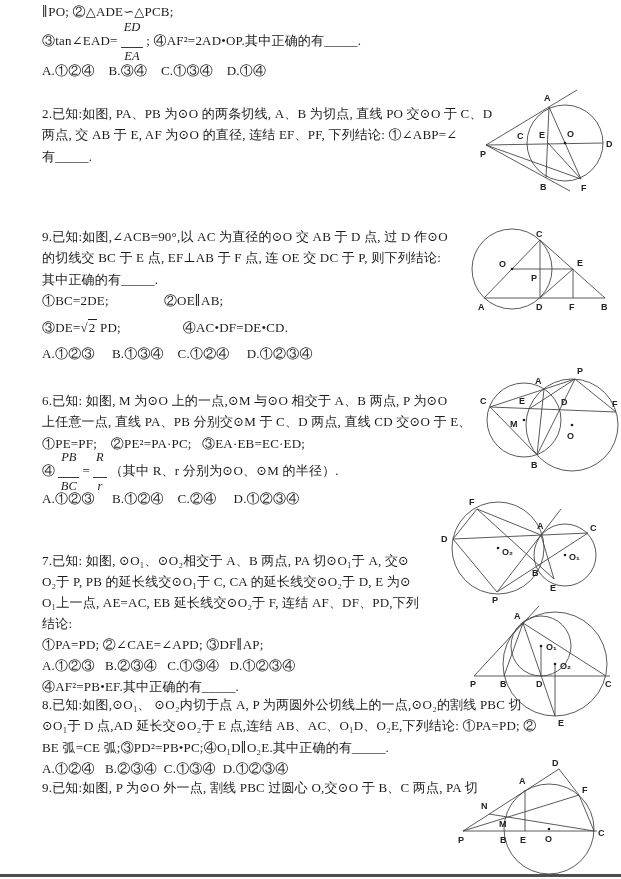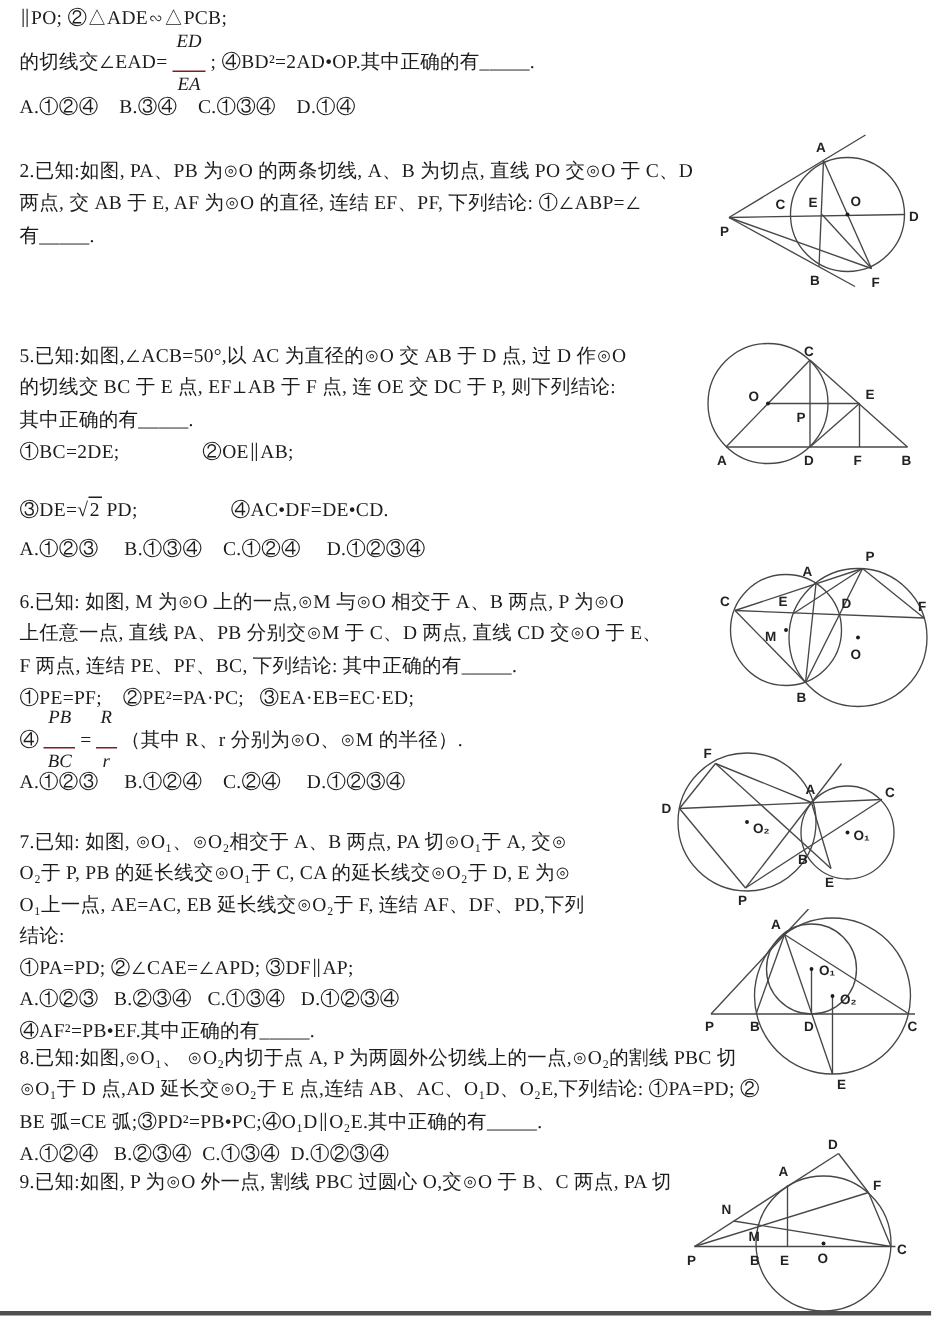--- a/index.html
+++ b/index.html
@@ -1,28 +1,28 @@
 <!DOCTYPE html>
 <html lang="zh"><head>
 <meta charset="utf-8">
 <style>
   html,body { margin:0; padding:0; background:#fff; }
   .page {
     position:relative; width:621px; height:879px; background:#ffffff;
     font-family:"Liberation Serif","DejaVu Serif",serif; color:#1c1c1c;
     overflow:hidden;
   }
-  .tb { position:absolute; left:13px;font-family:Liberation Serif, serif; }
+  .tb { position:absolute; left:42px; }
   .line {
     white-space:pre; font-size:13px; height:21.4px; line-height:21.4px;
     letter-spacing:0.2px;
   }
   .frac-line { height:38px; display:flex; align-items:center; white-space:pre;
     font-size:13px; letter-spacing:0.2px; }
-  .sqrt-line { height:31px; line-height:31px;margin-top:12px; }
+  .sqrt-line { height:31px; line-height:31px; }
   .frac {
     display:inline-block; text-align:center; vertical-align:middle;
     font-style:italic; margin:0 3px; font-size:12.5px; letter-spacing:0;
   }
   .frac .num { display:block; border-bottom:1px solid #7f1d1d; padding:0 3px 13px; line-height:14px; }
   .frac .den { display:block; padding-top:1px; line-height:14px; }
   .radbar { border-top:1.2px solid #1c1c1c; padding:0 1px; }
   .gap { display:inline-block; width:62px; }
   .fig { position:absolute; }
   .fig svg { display:block; }
@@ -35,43 +35,42 @@
   .bottom-bar { position:absolute; left:0; top:874px; width:621px; height:3px;
     background:#4f4f4f; }
 </style>
 </head>
 <body>
 
 <div class="page">
 
   <div class="tb" style="top:1px">
     <div class="line">∥PO; ②△ADE∽△PCB;</div>
-    <div class="frac-line"><span>的切线交∠EAD=</span><span class="frac"><span class="num">ED</span><span class="den">EA</span></span><span>; ④BD²=2AD•OP.其中正确的有_____.</span></div>
+    <div class="frac-line"><span>③tan∠EAD=</span><span class="frac"><span class="num">ED</span><span class="den">EA</span></span><span>; ④AF²=2AD•OP.其中正确的有_____.</span></div>
     <div class="line">A.①②④    B.③④    C.①③④    D.①④</div>
   </div>
 
   <div class="tb" style="top:103px">
     <div class="line">2.已知:如图, PA、PB 为⊙O 的两条切线, A、B 为切点, 直线 PO 交⊙O 于 C、D</div>
     <div class="line">两点, 交 AB 于 E, AF 为⊙O 的直径, 连结 EF、PF, 下列结论: ①∠ABP=∠</div>
     <div class="line">有_____.</div>
   </div>
 
   <div class="tb" style="top:226px">
-    <div class="line">5.已知:如图,∠ACB=50°,以 AC 为直径的⊙O 交 AB 于 D 点, 过 D 作⊙O</div>
+    <div class="line">9.已知:如图,∠ACB=90°,以 AC 为直径的⊙O 交 AB 于 D 点, 过 D 作⊙O</div>
     <div class="line">的切线交 BC 于 E 点, EF⊥AB 于 F 点, 连 OE 交 DC 于 P, 则下列结论:</div>
     <div class="line">其中正确的有_____.</div>
     <div class="line">①BC=2DE;                ②OE∥AB;</div>
     <div class="line sqrt-line"><span>③DE=</span><span>√</span><span class="radbar">2</span><span> PD;</span><span class="gap"></span><span>④AC•DF=DE•CD.</span></div>
     <div class="line">A.①②③     B.①③④    C.①②④     D.①②③④</div>
   </div>
 
   <div class="tb" style="top:390px">
     <div class="line">6.已知: 如图, M 为⊙O 上的一点,⊙M 与⊙O 相交于 A、B 两点, P 为⊙O</div>
     <div class="line">上任意一点, 直线 PA、PB 分别交⊙M 于 C、D 两点, 直线 CD 交⊙O 于 E、</div>
-    <div class="line">F 两点, 连结 PE、PF、BC, 下列结论: 其中正确的有_____.</div>
     <div class="line">①PE=PF;    ②PE²=PA·PC;   ③EA·EB=EC·ED;</div>
     <div class="frac-line" style="height:34px"><span>④</span><span class="frac"><span class="num">PB</span><span class="den">BC</span></span><span>=</span><span class="frac"><span class="num">R</span><span class="den">r</span></span><span>（其中 R、r 分别为⊙O、⊙M 的半径）.</span></div>
     <div class="line">A.①②③     B.①②④    C.②④     D.①②③④</div>
   </div>
 
   <div class="tb" style="top:550px">
     <div class="line" style="height:21px;line-height:21px">7.已知: 如图, ⊙O₁、⊙O₂相交于 A、B 两点, PA 切⊙O₁于 A, 交⊙</div>
     <div class="line" style="height:21px;line-height:21px">O₂于 P, PB 的延长线交⊙O₁于 C, CA 的延长线交⊙O₂于 D, E 为⊙</div>
     <div class="line" style="height:21px;line-height:21px">O₁上一点, AE=AC, EB 延长线交⊙O₂于 F, 连结 AF、DF、PD,下列</div>
     <div class="line" style="height:21px;line-height:21px">结论:</div>

